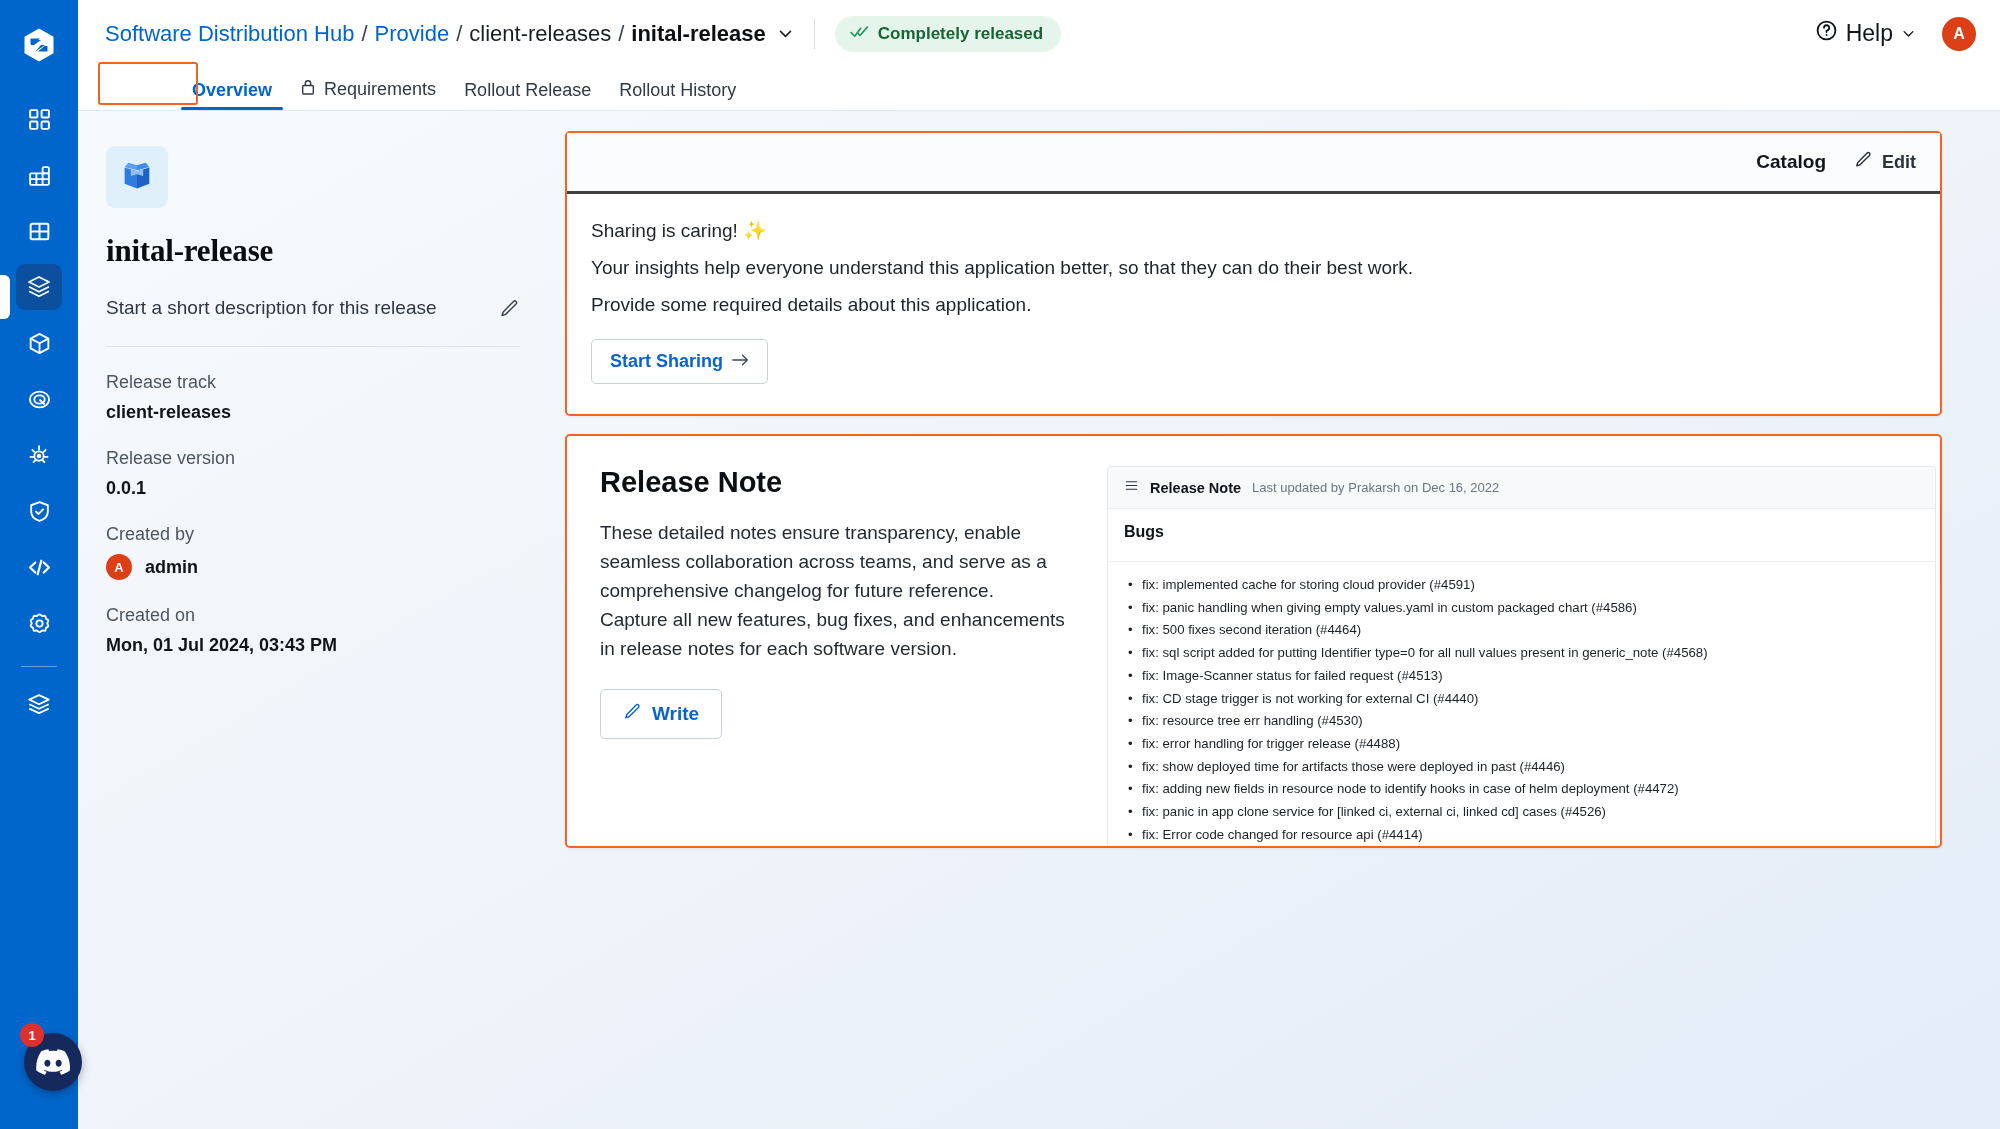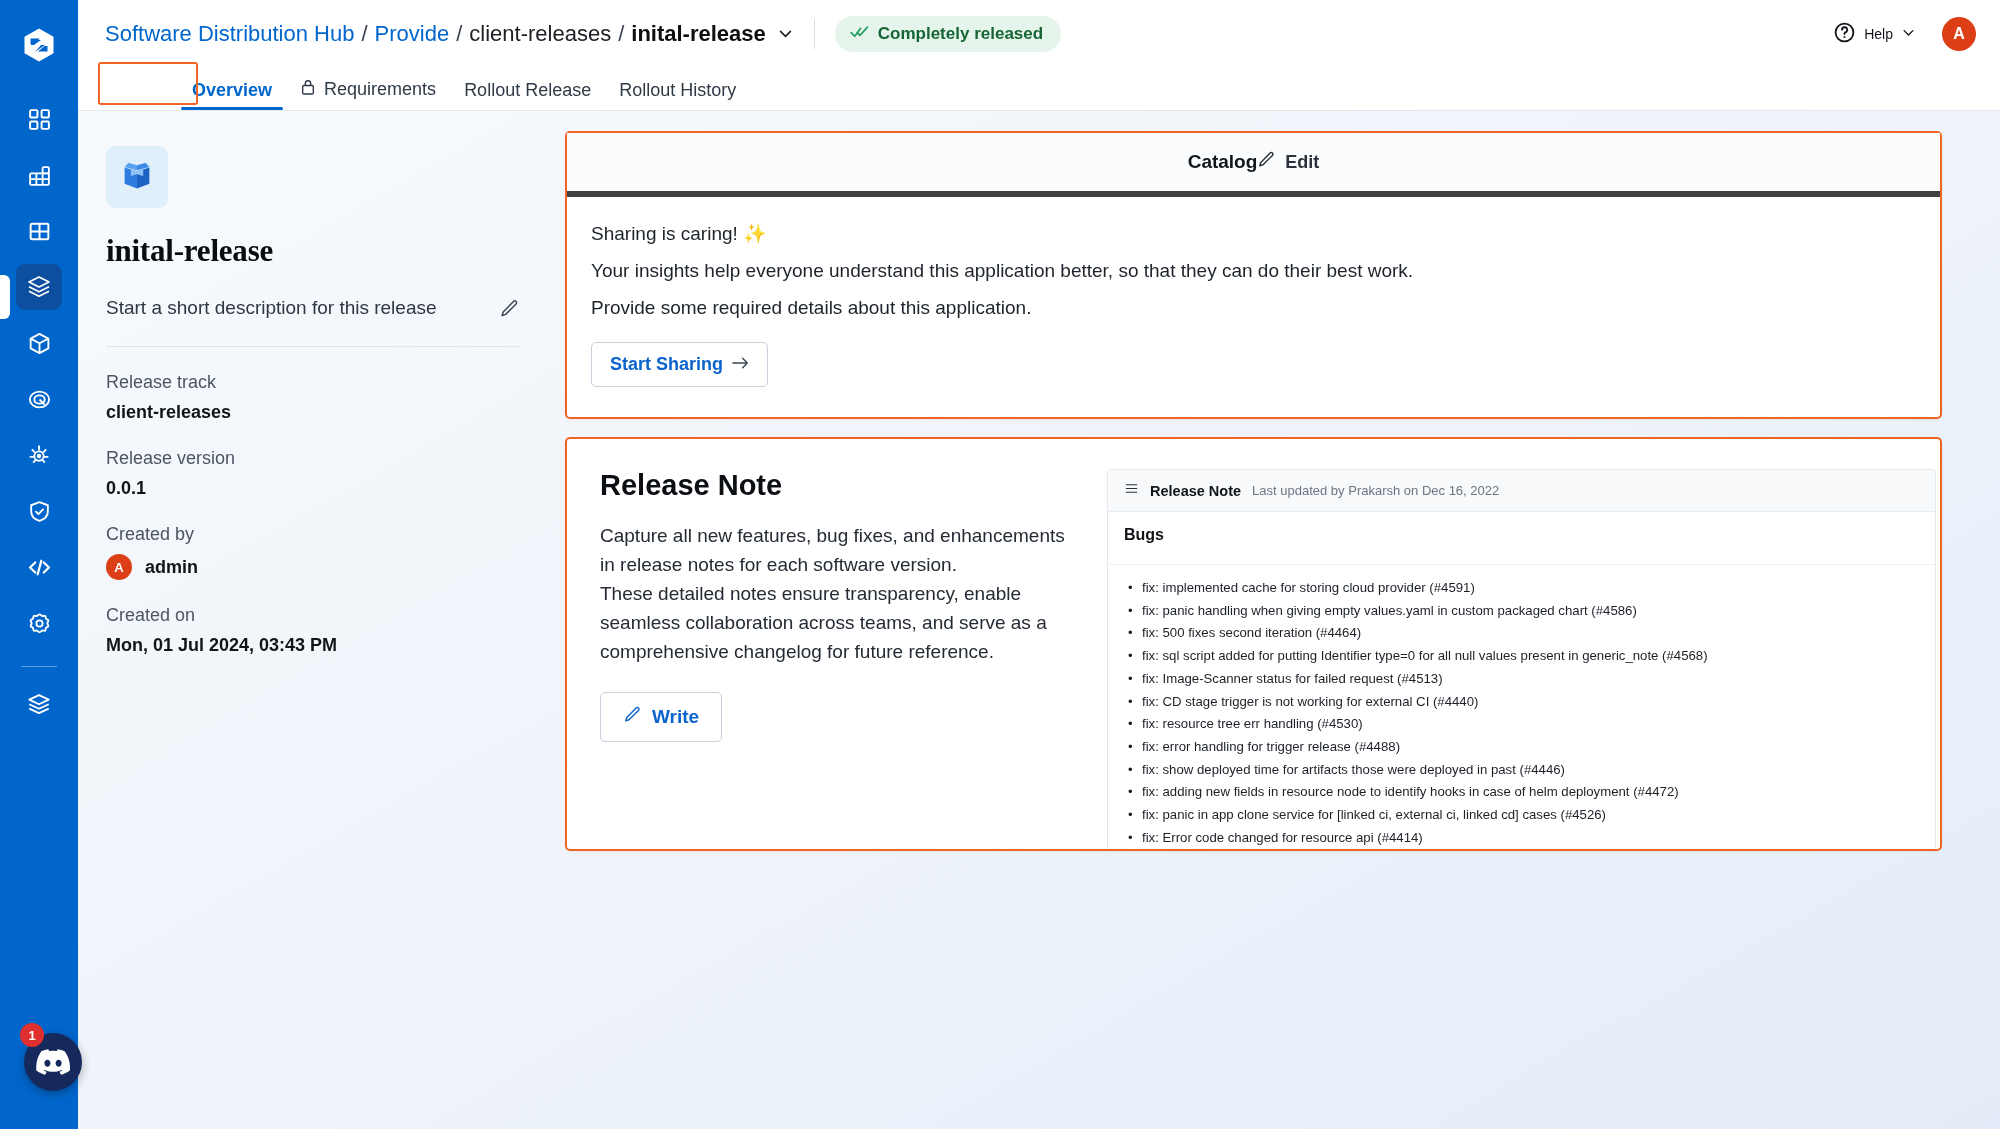--- a/index.html
+++ b/index.html
@@ -63,21 +63,21 @@
   .crumb-current { color: #0d0f11; font-weight: 600; }
   .chev { margin-left: 11px; cursor:pointer; display:inline-flex; }
   .vbar { width: 1px; height: 30px; background: #d6dce3; margin: 0 20px; }
   .status-pill {
     display: inline-flex; align-items: center; gap: 9px;
     background: #e6f5ec; color: #166534; border-radius: 18px;
     padding: 8px 18px 8px 15px; font-size: 17px; font-weight: 600;
   }
   .spacer { flex: 1; }
   .help {
-    display: flex; align-items: center; gap: 8px; font-size: 14px;
+    display: flex; align-items: center; gap: 8px; font-size: 23px;
     color: #12161b; font-weight: 500; cursor: pointer; margin-right: 26px;
   }
   .avatar-top {
     width: 34px; height: 34px; border-radius: 50%; background: #dc3e15;
     color: #fff; display: flex; align-items: center; justify-content: center;
     font-size: 16px; font-weight: 700; cursor:pointer;
   }
 
   
   #tabbar {
@@ -137,23 +137,24 @@
   }
 
   
   #cards { flex: 1; padding: 20px 58px 0 0; }
 
   .card {
     background: #ffffff; border: 2.5px solid #f06524; border-radius: 5px;
     box-shadow: 0 1px 3px rgba(16,24,40,.06);
   }
   .card-head {
-    display: flex; align-items: center; justify-content: center;
-    padding: 17px 24px; border-bottom: 6px solid #404040;
+    display: flex; align-items: center; justify-content: flex-end;
+    padding: 17px 24px; border-bottom: 3px solid #404040;
     background: #fbfcfe;
+    gap: 28px;
   }
   .card-head-title { font-size: 19px; font-weight: 700; color: #10151b; }
   .edit-btn {
     display: flex; align-items: center; gap: 9px;
     font-size: 18px; font-weight: 600; color: #2b323b; cursor: pointer;
   }
   .card-body { padding: 25px 24px 30px; }
   .cat-line { font-size: 19px; color: #1e242c; margin-bottom: 15px; }
   .start-btn {
     display: inline-flex; align-items: flex-end; gap: 9px;
@@ -476,22 +477,22 @@
               <path d="M1 7h17M12.5 1.5 18 7l-5.5 5.5"></path>
             </svg>
           </span>
         </div>
       </div>
     </div>
 
     <div class="card" id="rn-card">
       <div id="rn-left">
         <div class="rn-title">Release Note</div>
+        <div class="rn-para">These detailed notes ensure transparency, enable seamless collaboration across teams, and serve as a comprehensive changelog for future reference.</div>
         <div class="rn-para">Capture all new features, bug fixes, and enhancements in release notes for each software version.</div>
-        <div class="rn-para">These detailed notes ensure transparency, enable seamless collaboration across teams, and serve as a comprehensive changelog for future reference.</div>
         <div class="write-btn">
           <span>
             <svg width="19" height="19" viewBox="0 0 24 24" fill="none" stroke="#0b63ce" stroke-width="1.8" stroke-linecap="round" stroke-linejoin="round">
               <path d="M16.6 3.9a2 2 0 0 1 2.9 2.9L7.6 18.7 3.5 20l1.3-4.1Z"></path>
             </svg>
           </span>
           <span>Write</span>
         </div>
       </div>
 

